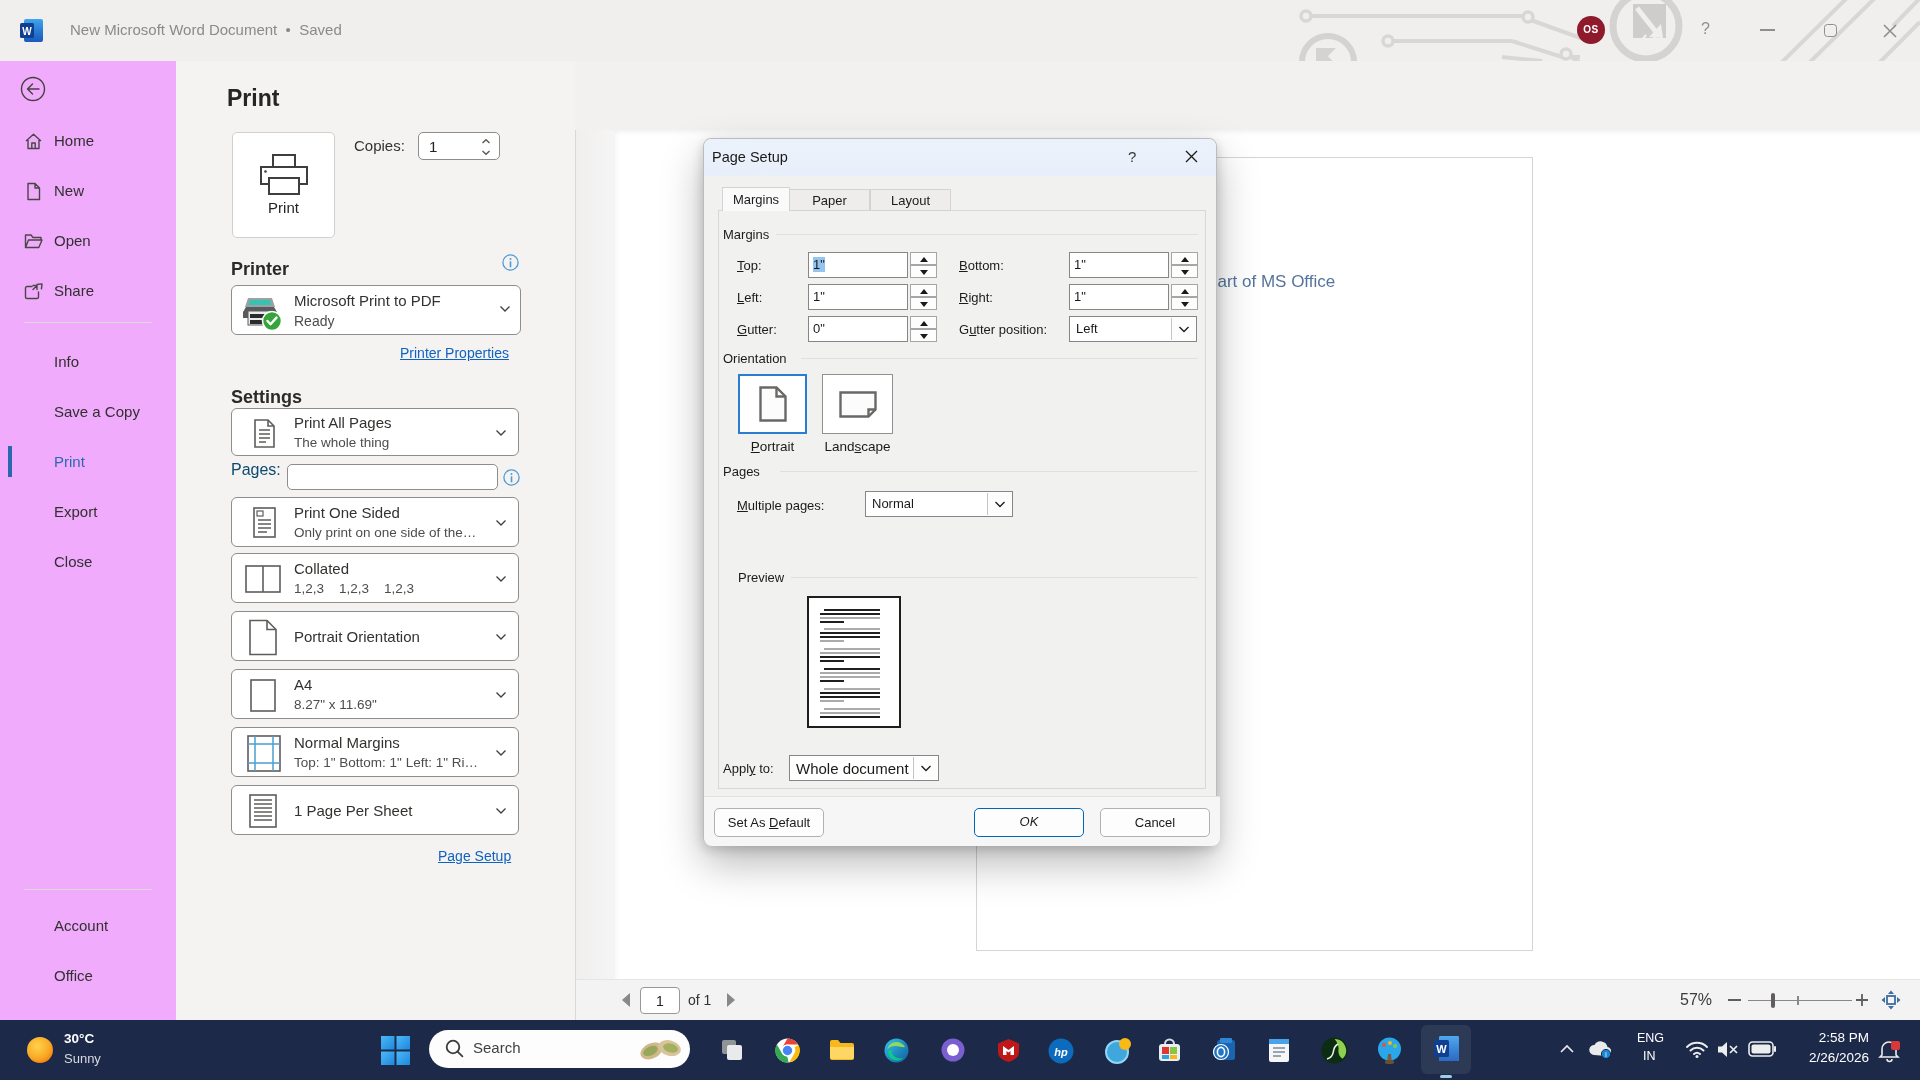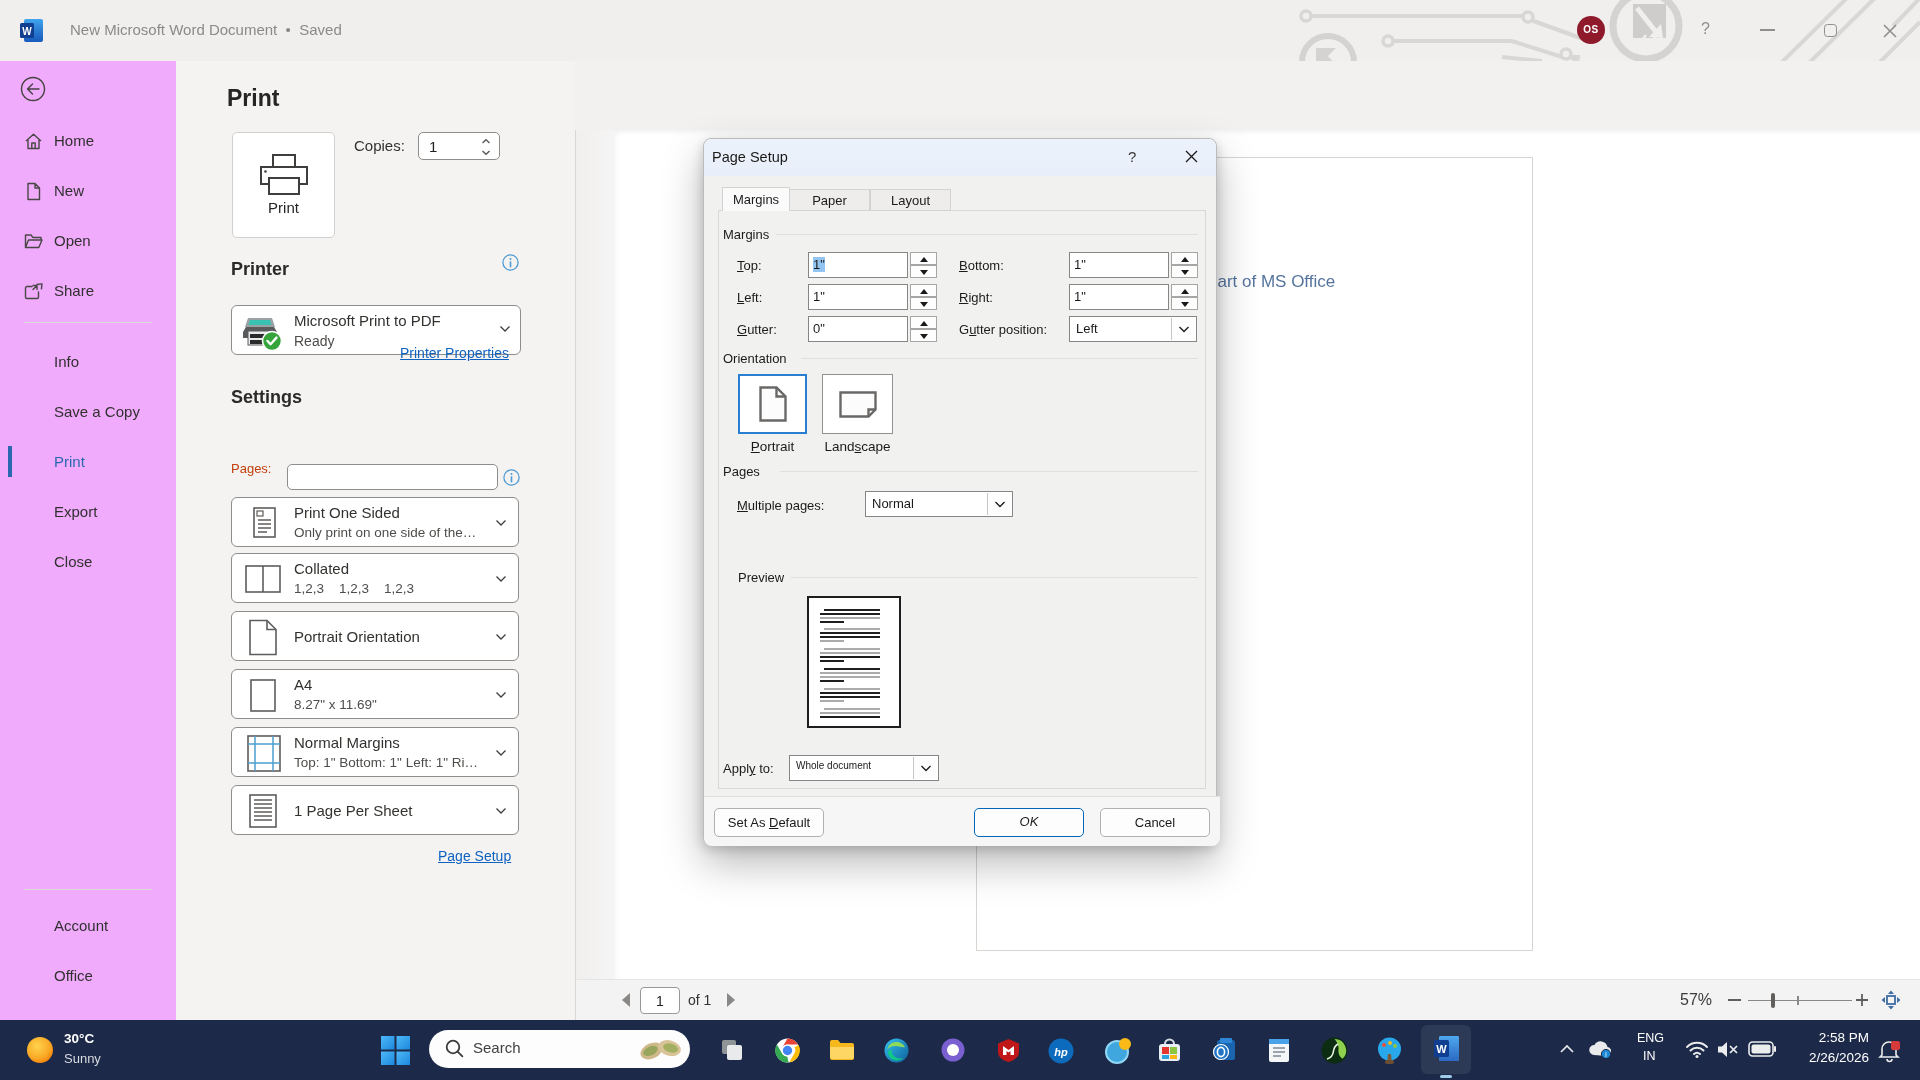--- a/index.html
+++ b/index.html
@@ -180,43 +180,55 @@
     </svg>
   </div>
 
   <div class="h2" style="left:55px;top:198px;">Printer</div>
   <svg class="abs" style="left:326px;top:193px" width="17" height="17" viewBox="0 0 17 17">
     <circle cx="8.5" cy="8.5" r="7.6" fill="none" stroke="#4f9bd5" stroke-width="1.3"></circle>
     <circle cx="8.5" cy="5" r="1" fill="#4f9bd5"></circle>
     <rect x="7.7" y="7.3" width="1.6" height="6" fill="#4f9bd5"></rect>
   </svg>
 
-  <div class="card" style="left:55px;top:224px;width:290px;height:50px;border-color:#8f8d8b;border-radius:6px;margin-top:20px;">
+  <div class="card" style="left:55px;top:224px;width:290px;height:50px;border-color:#8f8d8b;border-radius:6px;">
     <svg style="position:absolute;left:9px;top:11px" width="42" height="34" viewBox="0 0 42 34">
       <path d="M5 10 h28 l3 5 v6 h-34 v-6 z" fill="#585a5c"></path>
       <path d="M7 1 h24 l3 9 h-30 z" fill="#9ea1a3"></path>
       <path d="M9 3 h20 l1.6 5 h-23.2 z" fill="#37c2b2"></path>
       <rect x="7" y="14" width="24" height="14" fill="#e9eaeb" stroke="#585a5c" stroke-width="1"></rect>
       <rect x="9" y="17" width="20" height="4" fill="#2b2b2b"></rect>
       <rect x="9" y="23" width="20" height="4" fill="#2b2b2b"></rect>
       <circle cx="31" cy="24" r="9.5" fill="#34a43b" stroke="#fff" stroke-width="1.6"></circle>
       <path d="M26.5 24 l3 3.2 L35.5 20.6" fill="none" stroke="#fff" stroke-width="2.4" stroke-linecap="round" stroke-linejoin="round"></path>
     </svg>
     <div class="ddmain" style="top:6px;">Microsoft Print to PDF</div>
     <div class="ddsub" style="top:27px;font-size:14px;">Ready</div>
     <svg style="position:absolute;right:9px;top:19px" width="12" height="8" viewBox="0 0 12 8">
       <path d="M1.5 1.5 L6 6 L10.5 1.5" fill="none" stroke="#403e3c" stroke-width="1.3"></path>
     </svg>
   </div>
   <div class="bluelink" style="left:224px;top:284px;">Printer Properties</div>
 
   <div class="h2" style="left:55px;top:326px;">Settings</div>
 
-
-  <div class="abs" style="left:55px;top:400px;font-size:13px;color:#c2410c;">Pages:</div>
+  <div class="card" style="left:55px;top:347px;width:288px;height:48px;border-color:#8f8d8b;border-radius:6px;">
+    <svg style="position:absolute;left:15px;top:7px" width="34" height="36" viewBox="0 0 34 36">
+      <path d="M8 4 h13 l6 6 v21 h-19 z" fill="#fff" stroke="#5f5d5b" stroke-width="1.6"></path>
+      <path d="M21 4 v6 h6" fill="none" stroke="#5f5d5b" stroke-width="1.6"></path>
+      <path d="M12 14 h11 M12 18 h11 M12 22 h11 M12 26 h7" stroke="#5f5d5b" stroke-width="1.5"></path>
+    </svg>
+    <div class="ddmain" style="top:5px;">Print All Pages</div>
+    <div class="ddsub" style="top:26px;">The whole thing</div>
+    <svg style="position:absolute;right:11px;top:20px" width="12" height="8" viewBox="0 0 12 8">
+        <path d="M1.5 1.5 L6 6 L10.5 1.5" fill="none" stroke="#403e3c" stroke-width="1.3"></path>
+      </svg>
+  </div>
+
+  <div class="abs" style="left:55px;top:400px;font-size:16px;color:#0c4a6e;">Pages:</div>
   <div class="card" style="left:111px;top:403px;width:211px;height:26px;border-color:#8f8d8b;border-radius:5px;"></div>
   <svg class="abs" style="left:327px;top:408px" width="17" height="17" viewBox="0 0 17 17">
     <circle cx="8.5" cy="8.5" r="7.6" fill="none" stroke="#4f9bd5" stroke-width="1.3"></circle>
     <circle cx="8.5" cy="5" r="1" fill="#4f9bd5"></circle>
     <rect x="7.7" y="7.3" width="1.6" height="6" fill="#4f9bd5"></rect>
   </svg>
 
   <div class="card" style="left:55px;top:436px;width:288px;height:50px;border-color:#8f8d8b;border-radius:6px;text-decoration:underline;">
     <svg style="position:absolute;left:15px;top:8px" width="34" height="36" viewBox="0 0 34 36">
       <rect x="7" y="2" width="21" height="29" fill="#fff" stroke="#5f5d5b" stroke-width="1.6"></rect>
@@ -442,21 +454,21 @@
         <path d="M11 103 h24" stroke="#ababab"></path>
         <path d="M15 111 h56" stroke="#ababab"></path>
         <path d="M11 115 h60" stroke="#ababab"></path>
         <path d="M11 119 h60" stroke="#1f1f1f"></path>
       </g>
     </svg>
   </div>
 
   <div class="glabel" style="left:19px;top:622px;">Appl<u>y</u> to:</div>
   <div class="win-input" style="left:85px;top:616px;width:150px;height:26px;">
-    <span style="position:absolute;left:6px;top:4px;font-size:10px;color:#1b1a19;">Whole document</span>
+    <span style="position:absolute;left:6px;top:4px;font-size:15px;color:#1b1a19;">Whole document</span>
     <div style="position:absolute;right:1px;top:1px;width:24px;height:22px;border-left:1px solid #c8c6c4;background:#fdfdfd;">
       <svg style="position:absolute;left:6px;top:8px" width="12" height="8" viewBox="0 0 12 8">
           <path d="M1.5 1 L6 5.5 L10.5 1" fill="none" stroke="#1b1a19" stroke-width="1.3"></path>
         </svg>
     </div>
   </div>
 
   <div class="abs" style="left:0;top:657px;width:516px;height:50px;background:#f6f6f6;border-top:1px solid #e3e1e0;border-radius:0 0 8px 8px;"></div>
   <div class="wbtn" style="left:10px;top:669px;width:110px;">Set As <u>D</u>efault</div>
   <div class="wbtn" style="left:270px;top:669px;width:110px;border:1.5px solid #0067b8;line-height:26px;font-style:italic;">OK</div>

